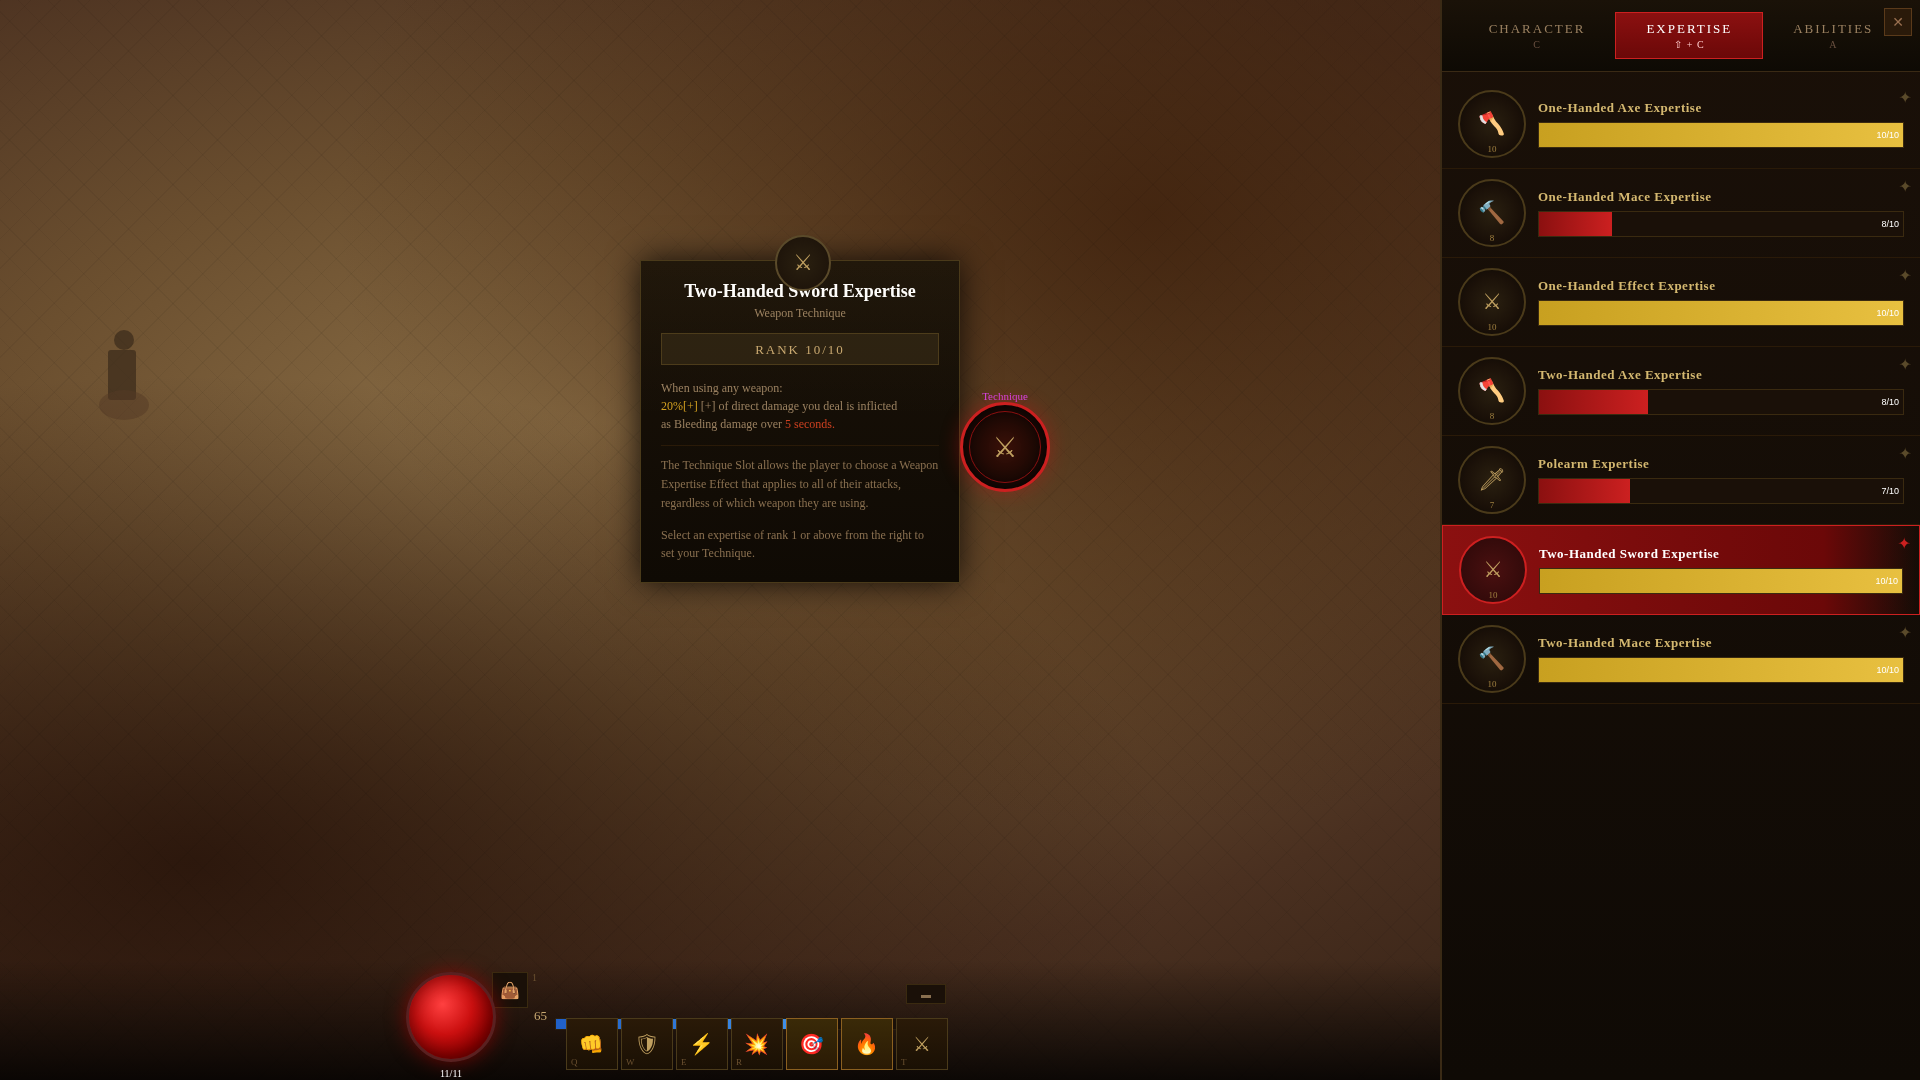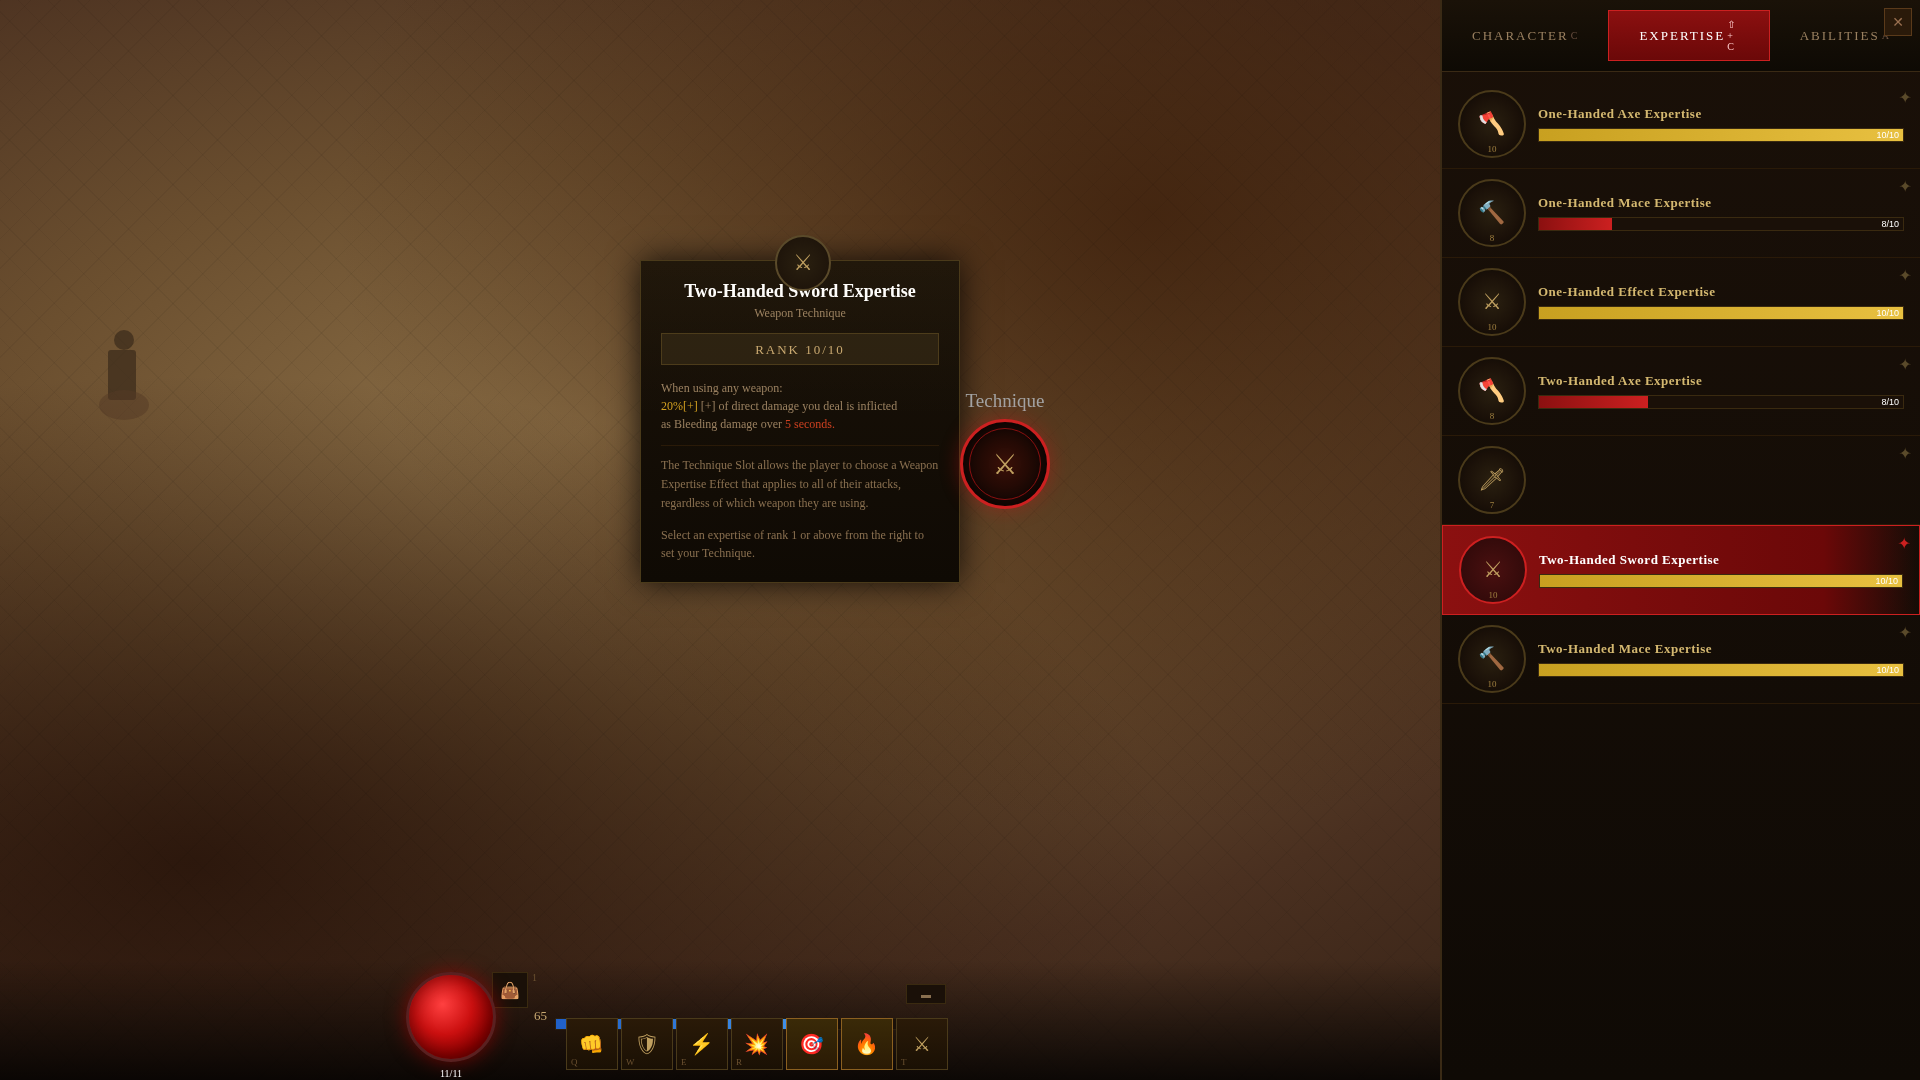--- a/index.html
+++ b/index.html
@@ -55,21 +55,21 @@
       height: 72px;
       background: linear-gradient(180deg, #1a1208 0%, #0e0a04 100%);
       border-bottom: 1px solid #3a2a15;
       justify-content: center;
       gap: 0;
       position: relative;
     }
 
     .nav-tab {
       display: flex;
-      flex-direction: row;
+      flex-direction: column;
       align-items: center;
       justify-content: center;
       padding: 8px 30px;
       cursor: pointer;
       gap: 2px;
     }
 
     .nav-tab .tab-label {
       font-size: 13px;
       letter-spacing: 2px;
@@ -194,21 +194,21 @@
       font-size: 13px;
       color: #d4b870;
       letter-spacing: 0.5px;
       margin-bottom: 6px;
       font-weight: bold;
     }
 
     
     .progress-bar-container {
       position: relative;
-      height: 14px;
+      height: 26px;
       background: #1a1008;
       border: 1px solid #3a2a10;
     }
 
     .progress-bar-fill {
       height: 100%;
       background: linear-gradient(90deg, #c8a020 0%, #e8c040 100%);
     }
 
     .progress-bar-fill.partial {
@@ -237,23 +237,23 @@
     
     .technique-section {
       position: absolute;
       left: 960px;
       top: 390px;
       width: 90px;
       text-align: center;
     }
 
     .technique-label {
-      color: #a3a3a3;
-      font-size: 19px;
-      margin-bottom: 7px;
+      color: #d946ef;
+      font-size: 11px;
+      margin-bottom: 0;
     }
 
     .technique-circle {
       width: 90px;
       height: 90px;
       border-radius: 50%;
       border: 3px solid #cc2020;
       background: radial-gradient(circle, #3a1008 0%, #1a0804 60%, #0a0402 100%);
       display: flex;
       align-items: center;
@@ -536,20 +536,27 @@
         </div>
       </div>
       <span class="rank-indicator">✦</span>
     </div>
 
     <div class="expertise-item">
       <div class="weapon-icon">
         <span class="weapon-icon-inner">🗡</span>
         <span class="level-badge">7</span>
       </div>
+      <div class="expertise-info">
+        <div class="expertise-name">Polearm Expertise</div>
+        <div class="progress-bar-container">
+          <div class="progress-bar-fill partial" style="width:25%;"></div>
+          <span class="progress-text">7/10</span>
+        </div>
+      </div>
       <span class="rank-indicator">✦</span>
     </div>
 
     <div class="expertise-item active">
       <div class="weapon-icon" style="border-color:#cc2020; background: radial-gradient(circle, #4a1010 0%, #2a0808 100%);">
         <span class="weapon-icon-inner">⚔</span>
         <span class="level-badge">10</span>
       </div>
       <div class="expertise-info">
         <div class="expertise-name" style="color:#ffffff;">Two-Handed Sword Expertise</div>

